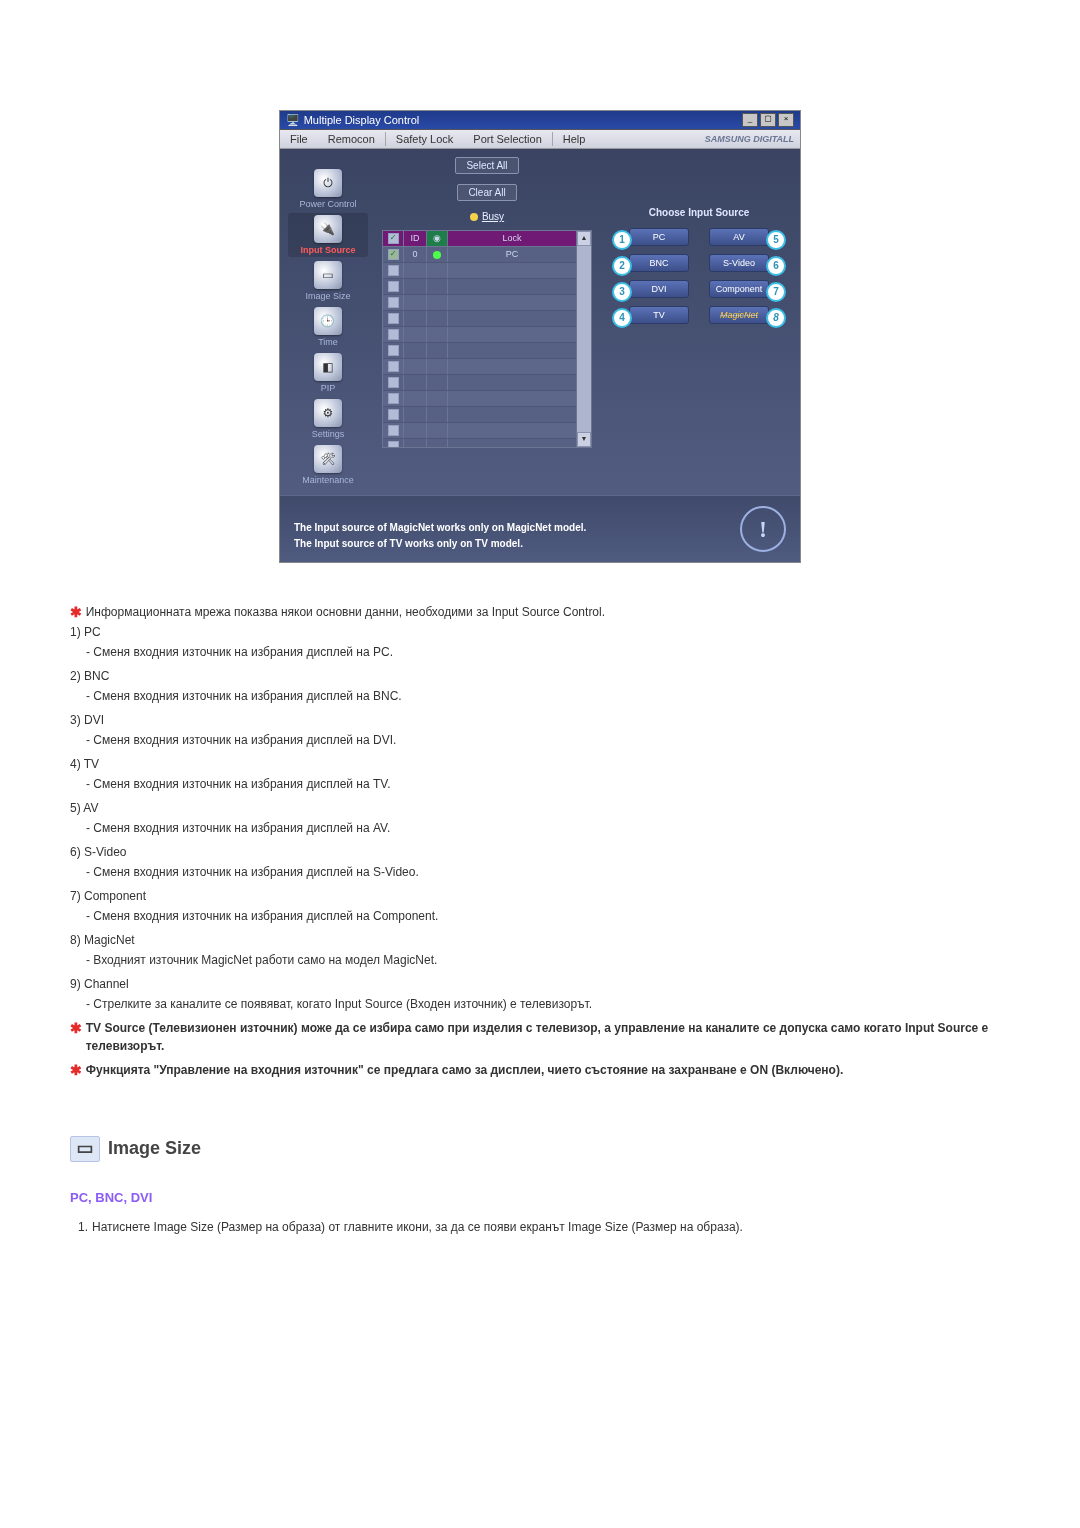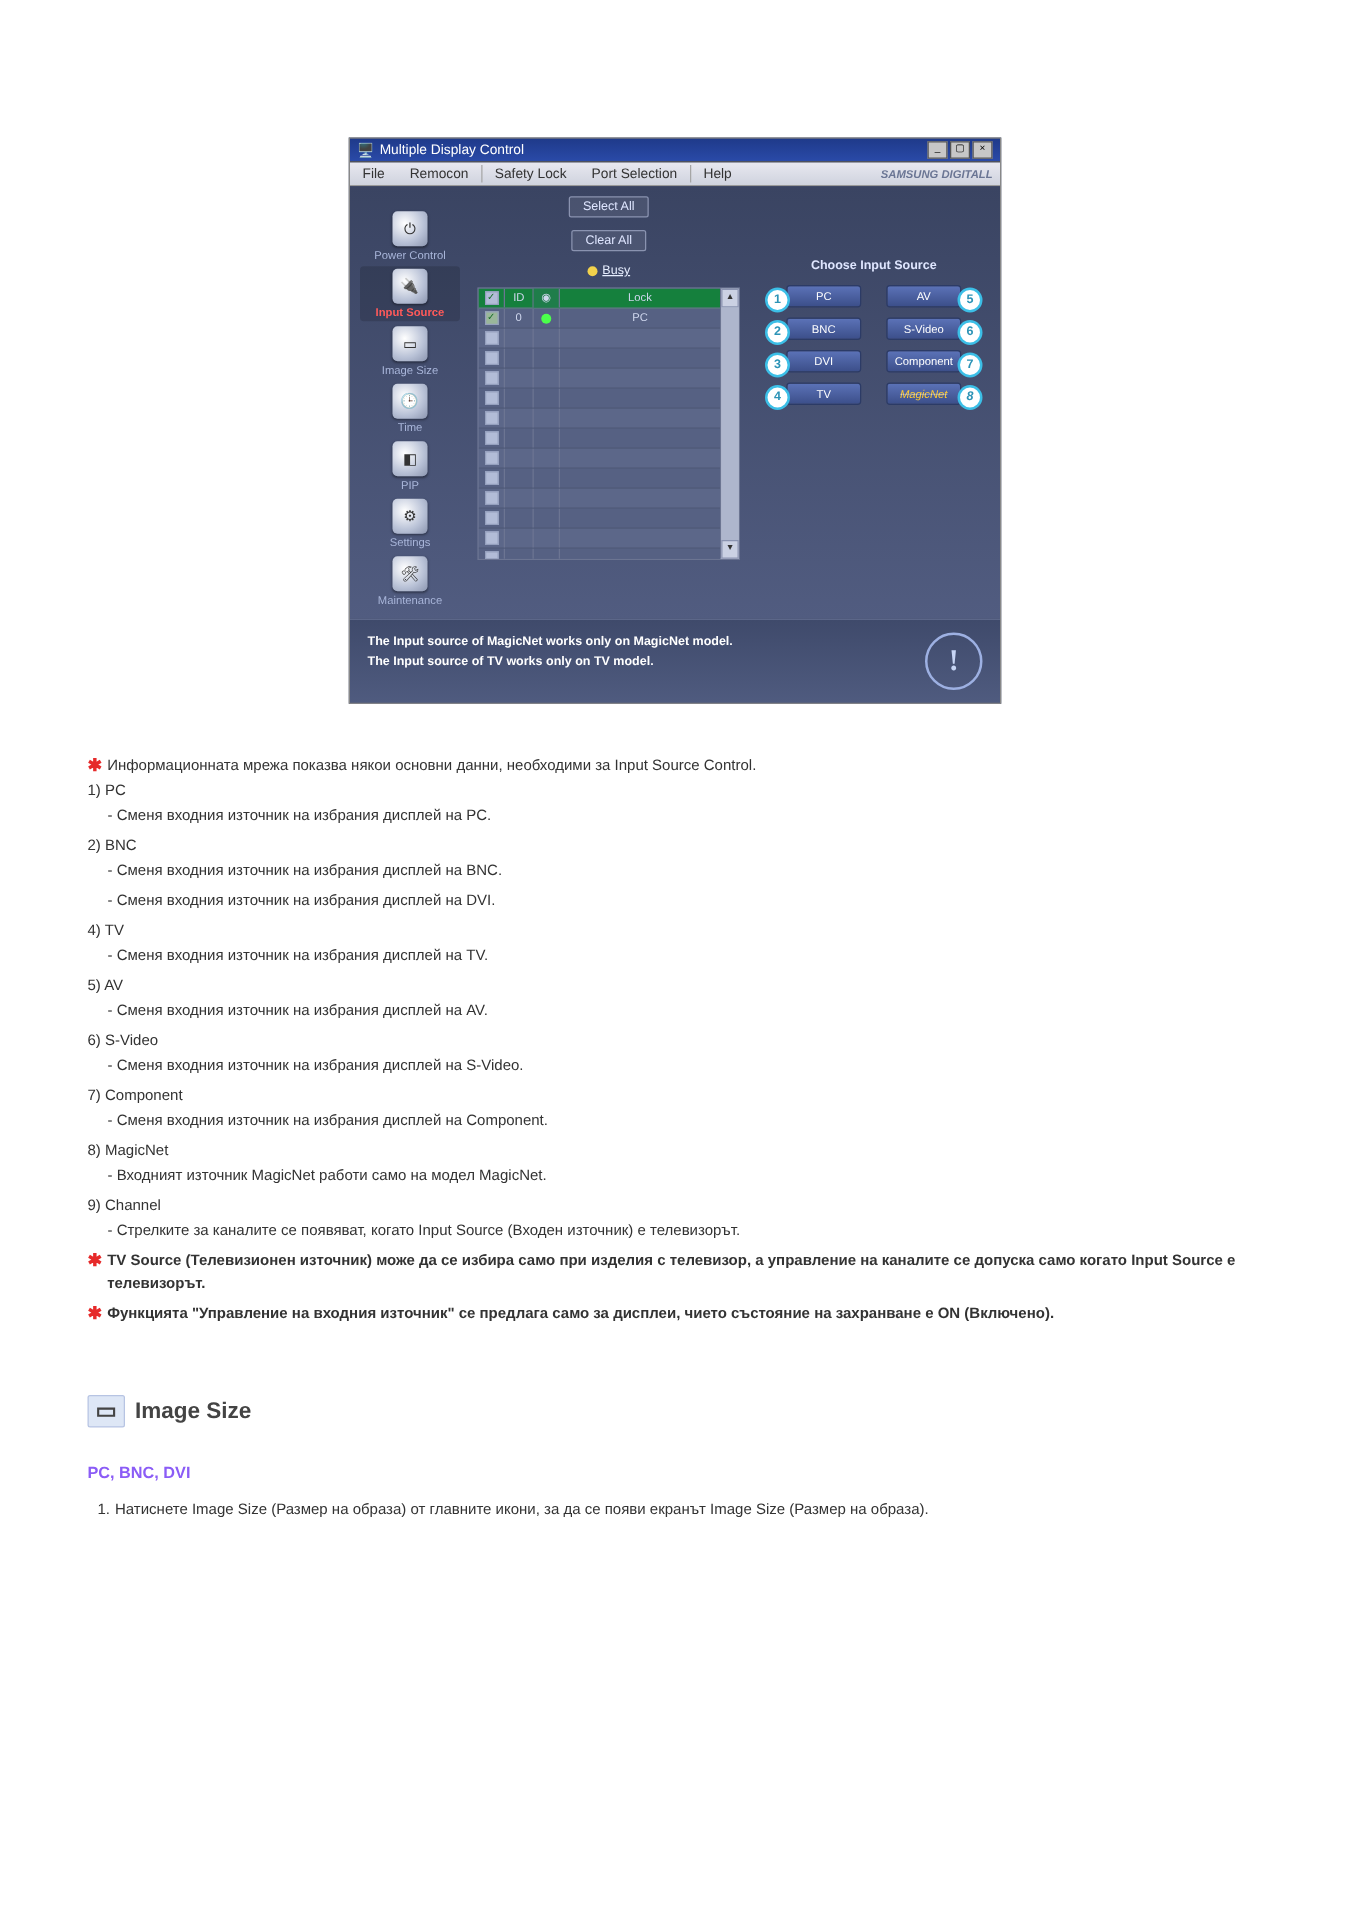--- a/index.html
+++ b/index.html
@@ -105,21 +105,21 @@
   .dot-green { background: #4bff4b; }
   .grid {
     display: flex;
     border: 1px solid #6c7592;
     background: #596486;
     height: 216px;
   }
   .grid-main { flex: 1; display: flex; flex-direction: column; }
   .grid-head {
     display: flex;
-    background: #15803d;
+    background: #701a75;
     font-size: 9px;
     color: #cfd7ee;
     border-bottom: 1px solid #6c7592;
   }
   .gh-chk { width: 20px; display:flex; align-items:center; justify-content:center; border-right:1px solid #6c7592; padding:2px 0;}
   .gh-id { width: 22px; text-align:center; border-right:1px solid #6c7592; padding:2px 0;}
   .gh-st { width: 20px; text-align:center; border-right:1px solid #6c7592; padding:2px 0; background:#1f7d4a;}
   .gh-input { flex:1; text-align:center; padding:2px 0;}
   .grid-rows { flex: 1; overflow: hidden; }
   .grow {
@@ -170,21 +170,21 @@
     border: 2px solid #3cbfe7;
     background: #fff; color:#2c93b6;
     font-size: 10px; font-weight:bold; line-height:16px; text-align:center;
     top: 1px;
   }
   .badge-left { left: -18px; }
   .badge-right { right: -18px; }
   .footer {
     background: linear-gradient(#3f4a6b, #4f5b7f);
     padding: 10px 14px;
-    display:flex; align-items:flex-start;
+    display:flex; align-items:flex-end;
     border-top: 1px solid #5c6789;
   }
   .footer-text { flex:1; font-size: 10px; color:#e9eeff; line-height:1.6; }
   .footer-text b { color:#fff; }
   .info-icon {
     width: 42px; height: 42px; border-radius:50%;
     border: 2px solid #9db0e2;
     display:flex; align-items:center; justify-content:center;
     color:#c7d5f5; font-size:24px; font-weight:bold; font-family: Georgia, serif;
   }
@@ -466,20 +466,21 @@
     <div class="star-line">
       <span class="star">✱</span>
       <span>Информационната мрежа показва някои основни данни, необходими за Input Source Control.</span>
     </div>
 
     <div class="list" id="items-list">
         <div class="li-num">1)  PC</div>
         <div class="li-sub">- Сменя входния източник на избрания дисплей на PC.</div>
         <div class="li-num">2)  BNC</div>
         <div class="li-sub">- Сменя входния източник на избрания дисплей на BNC.</div>
+        <div class="li-num">3)  DVI</div>
         <div class="li-sub">- Сменя входния източник на избрания дисплей на DVI.</div>
         <div class="li-num">4)  TV</div>
         <div class="li-sub">- Сменя входния източник на избрания дисплей на TV.</div>
         <div class="li-num">5)  AV</div>
         <div class="li-sub">- Сменя входния източник на избрания дисплей на AV.</div>
         <div class="li-num">6)  S-Video</div>
         <div class="li-sub">- Сменя входния източник на избрания дисплей на S-Video.</div>
         <div class="li-num">7)  Component</div>
         <div class="li-sub">- Сменя входния източник на избрания дисплей на Component.</div>
         <div class="li-num">8)  MagicNet</div>

